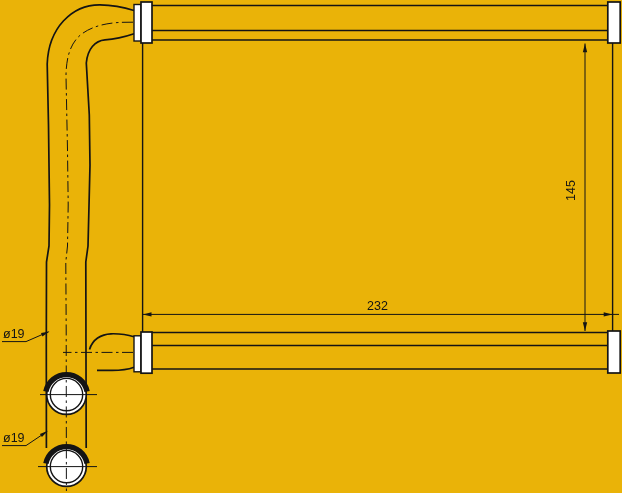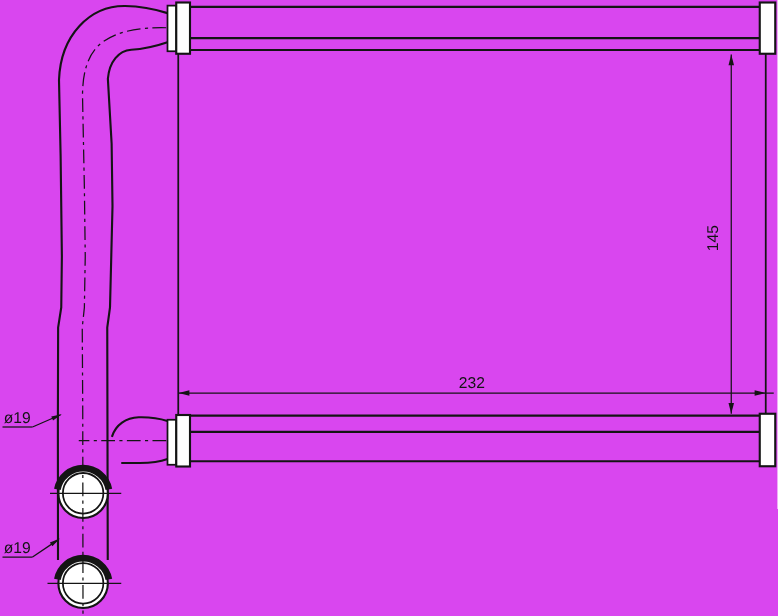--- a/index.html
+++ b/index.html
@@ -4,21 +4,21 @@
 <style>
   html, body {
     margin: 0;
     padding: 0;
     background: #ffffff;
   }
   .stage {
     position: relative;
     width: 622px;
     height: 493px;
-    background: #d946ef;
+    background: #eab308;
     overflow: hidden;
   }
   svg text {
     font-family: "Liberation Sans", "DejaVu Sans", sans-serif;
     font-size: 12.5px;
     fill: #141414;
   }
   .obj  { stroke: #141414; stroke-width: 1.7; fill: none; }
   .objf { stroke: #141414; stroke-width: 1.7; fill: #ffffff; }
   .thinf{ stroke: #141414; stroke-width: 1.4; fill: #ffffff; }

